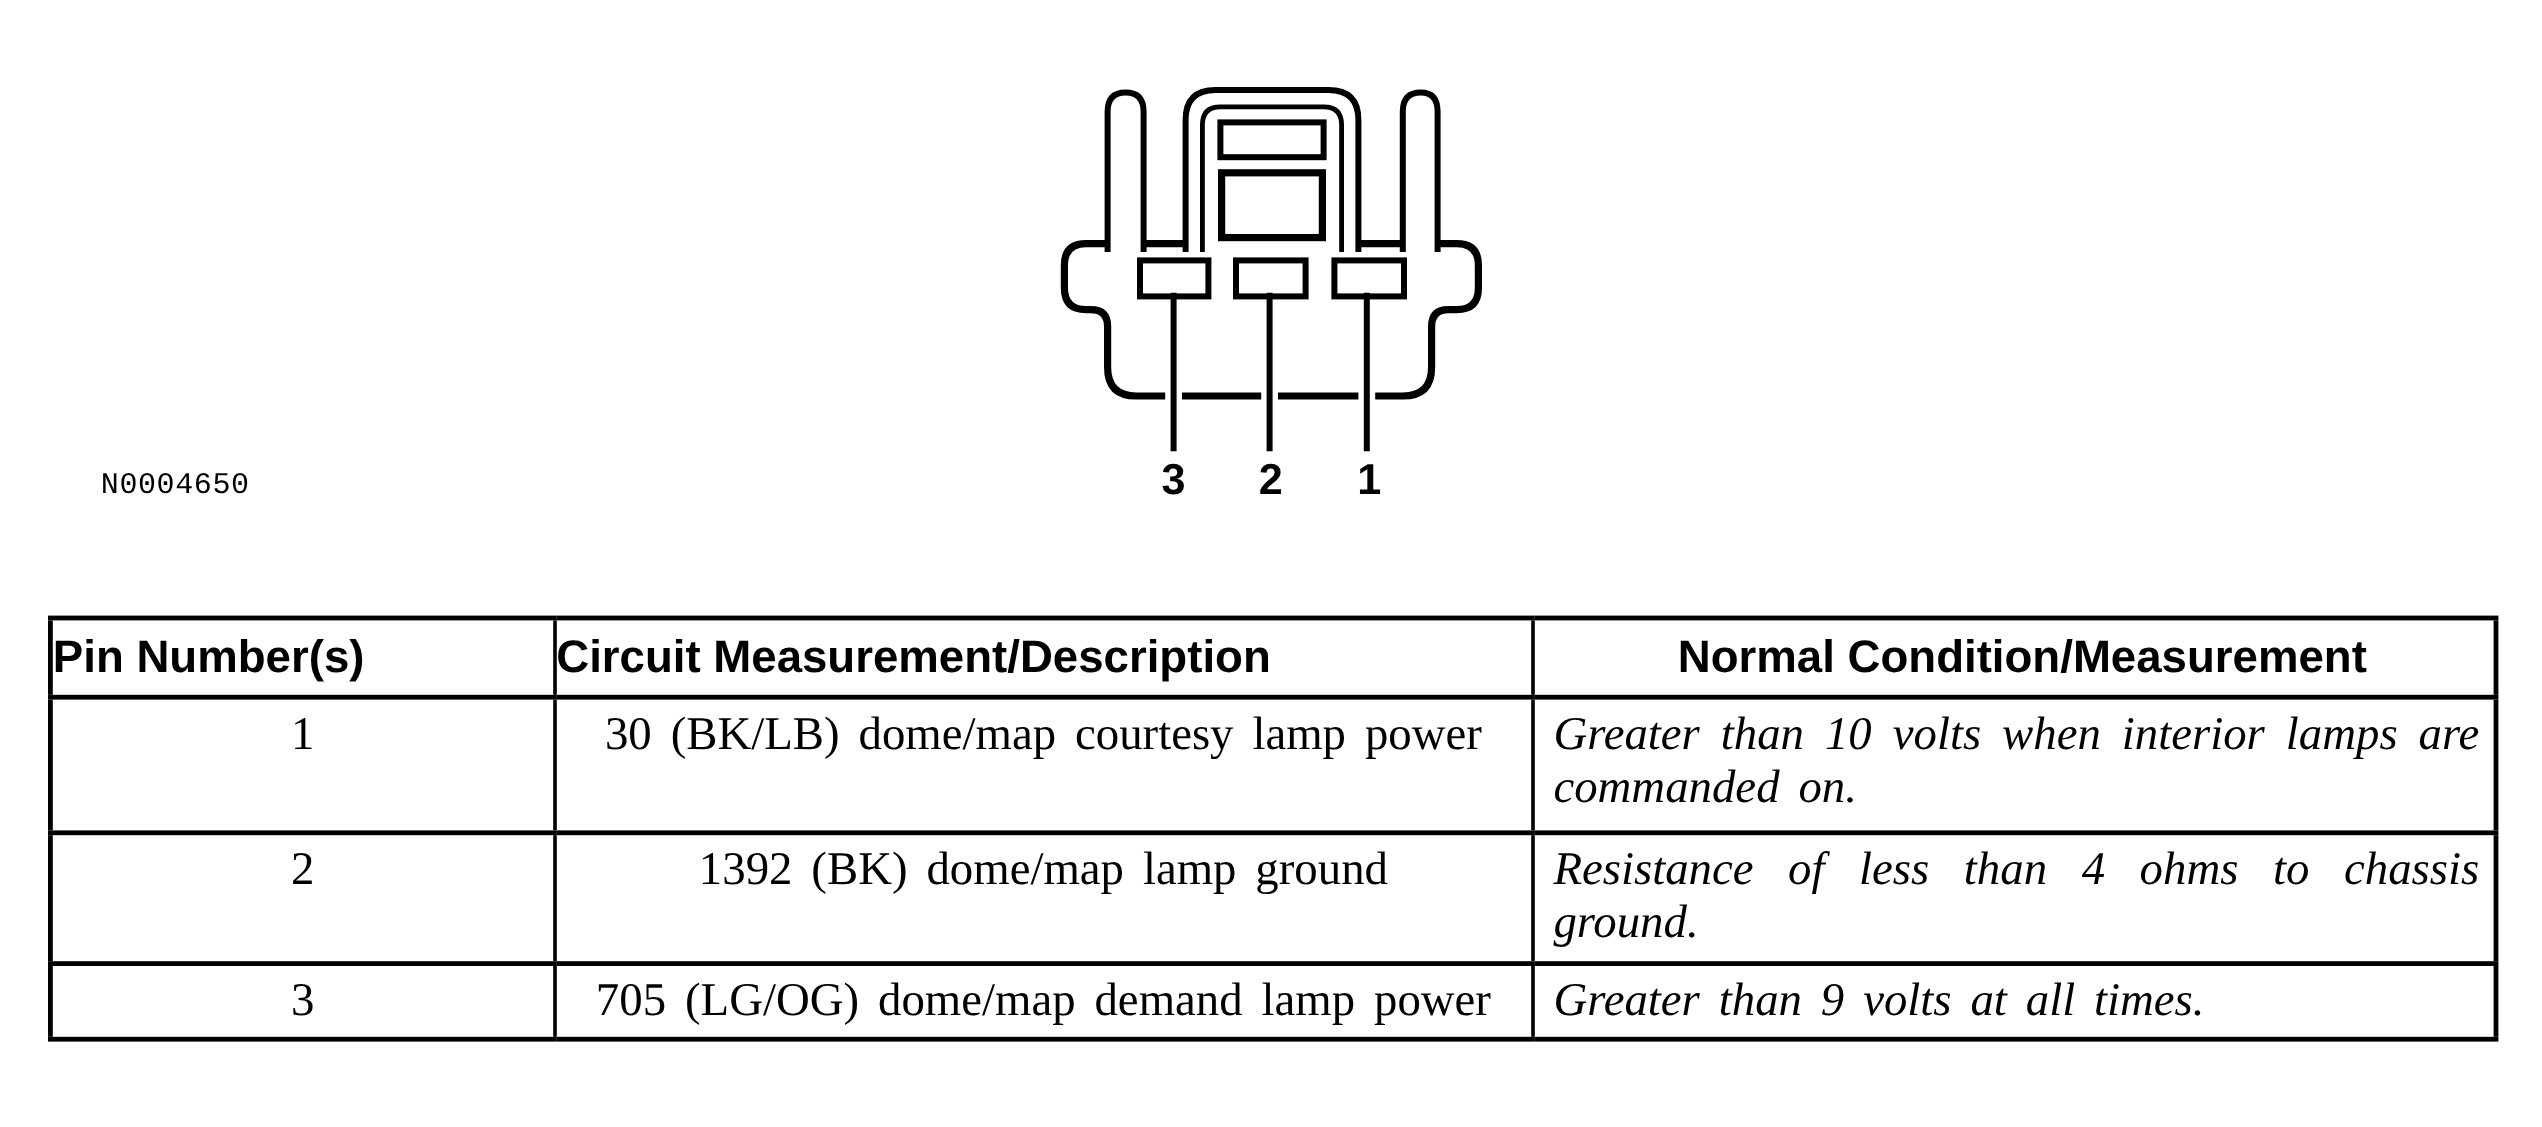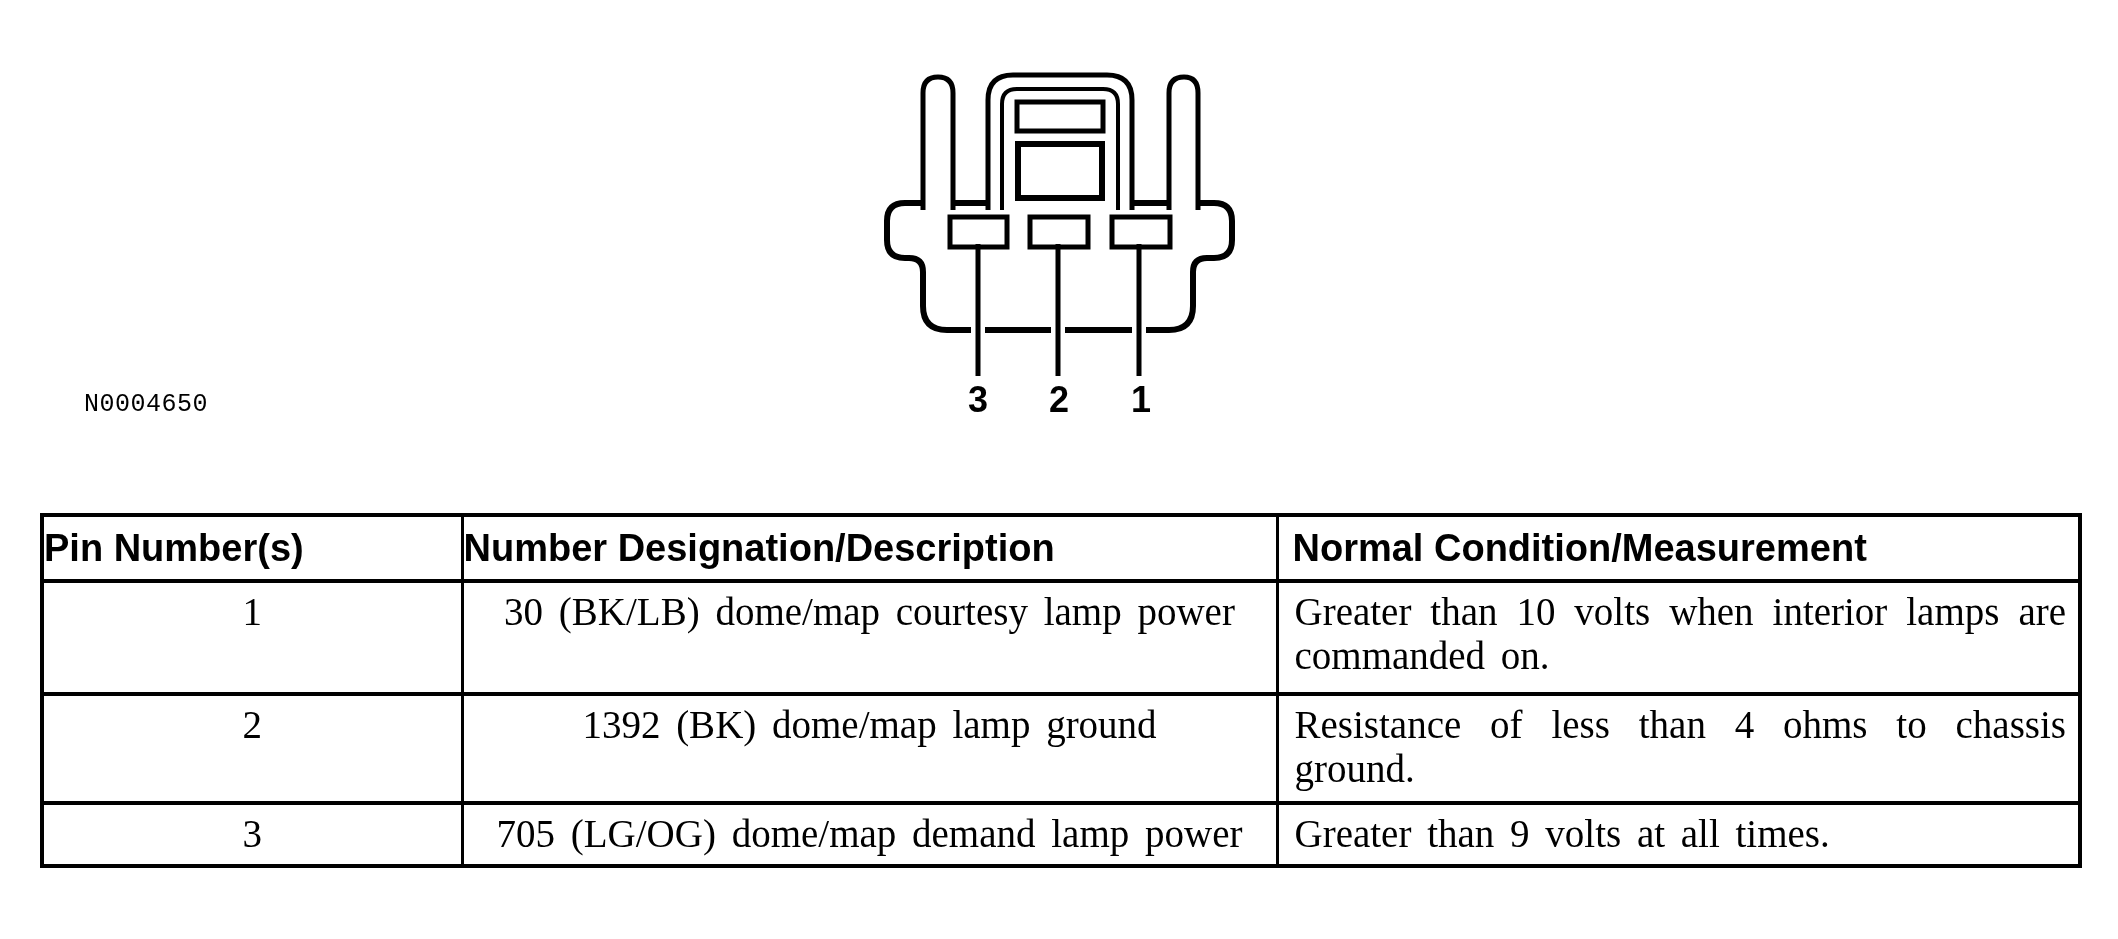--- a/index.html
+++ b/index.html
@@ -29,28 +29,28 @@
   }
   col.c1 { width:420px; }
   col.c2 { width:815px; }
   col.c3 { width:803px; }
   th {
     border:3px solid #000; border-top-width:4px; border-bottom-width:4px;
     height:62px; vertical-align:middle;
     font-family:"Liberation Sans", sans-serif; font-weight:bold; font-size:38px;
     text-align:left; padding:0;
   }
-  th.h-cond { text-align:left; padding-left:14px; }
+  th.h-cond { text-align:center; padding-left:14px; }
   td {
     border:3px solid #000; border-top-width:4px; border-bottom-width:4px;
     vertical-align:top; padding:7px 0 0 0;
     font-family:"Liberation Serif", serif; font-size:39px; line-height:1.12;
     word-spacing:6px; text-align:center;
   }
-  td.cond { text-align:justify; padding:7px 12px 0 16px; }
+  td.cond { text-align:justify; padding:7px 12px 0 16px;font-style:italic; }
   tr.row-1 { height:113px; }
   tr.row-2 { height:109px; }
   tr.row-3 { height:63px; }
 </style>
 </head>
 <body>
 
 <div class="page">
 
   <svg class="connector-svg" viewBox="860 50 400 335">
@@ -91,21 +91,21 @@
 
   <table class="pinout">
     <colgroup>
         <col class="c1">
         <col class="c2">
         <col class="c3">
       </colgroup>
     <thead>
       <tr>
         <th>Pin Number(s)</th>
-        <th>Number Designation/Description</th>
+        <th>Circuit Measurement/Description</th>
         <th class="h-cond">Normal Condition/Measurement</th>
       </tr>
     </thead>
     <tbody>
       <tr class="row-1">
         <td>1</td>
         <td>30 (BK/LB) dome/map courtesy lamp power</td>
         <td class="cond">Greater than 10 volts when interior lamps are commanded on.</td>
       </tr>
       <tr class="row-2">

